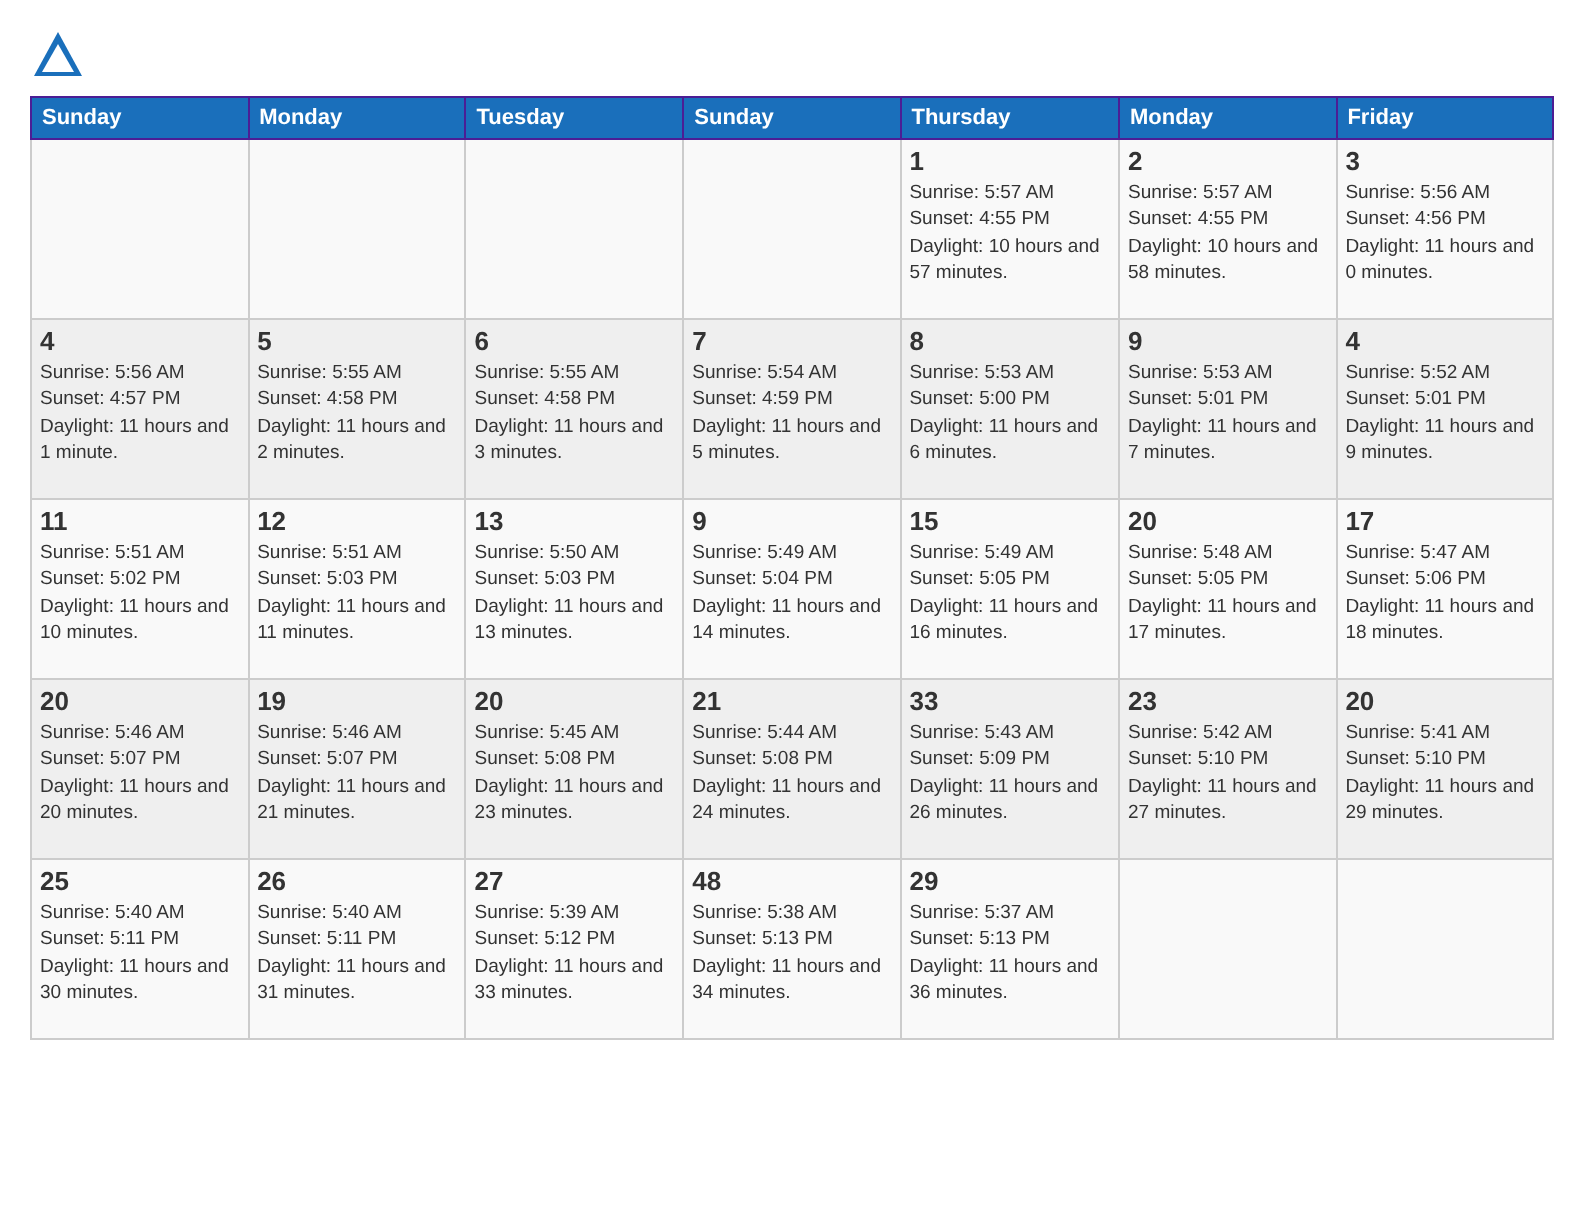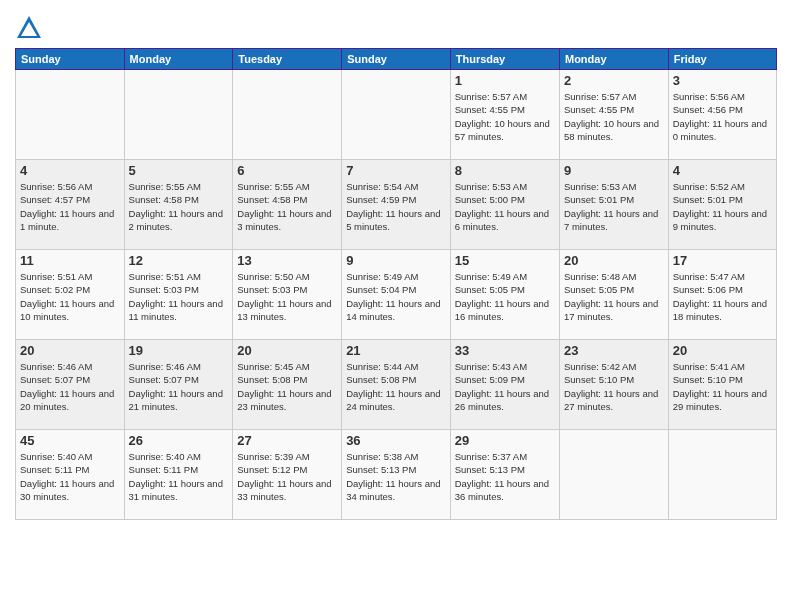--- a/index.html
+++ b/index.html
@@ -233,33 +233,33 @@
             <span class="day-number">23</span>
             <div class="day-detail">Sunrise: 5:42 AM<br>Sunset: 5:10 PM<br>Daylight: 11 hours and 27 minutes.</div>
           </td>
           <td>
             <span class="day-number">20</span>
             <div class="day-detail">Sunrise: 5:41 AM<br>Sunset: 5:10 PM<br>Daylight: 11 hours and 29 minutes.</div>
           </td>
         </tr>
         <tr>
           <td>
-            <span class="day-number">45</span>
+            <span class="day-number">25</span>
             <div class="day-detail">Sunrise: 5:40 AM<br>Sunset: 5:11 PM<br>Daylight: 11 hours and 30 minutes.</div>
           </td>
           <td>
             <span class="day-number">26</span>
             <div class="day-detail">Sunrise: 5:40 AM<br>Sunset: 5:11 PM<br>Daylight: 11 hours and 31 minutes.</div>
           </td>
           <td>
             <span class="day-number">27</span>
             <div class="day-detail">Sunrise: 5:39 AM<br>Sunset: 5:12 PM<br>Daylight: 11 hours and 33 minutes.</div>
           </td>
           <td>
-            <span class="day-number">36</span>
+            <span class="day-number">48</span>
             <div class="day-detail">Sunrise: 5:38 AM<br>Sunset: 5:13 PM<br>Daylight: 11 hours and 34 minutes.</div>
           </td>
           <td>
             <span class="day-number">29</span>
             <div class="day-detail">Sunrise: 5:37 AM<br>Sunset: 5:13 PM<br>Daylight: 11 hours and 36 minutes.</div>
           </td>
           <td></td>
           <td></td>
         </tr>
       </tbody>

